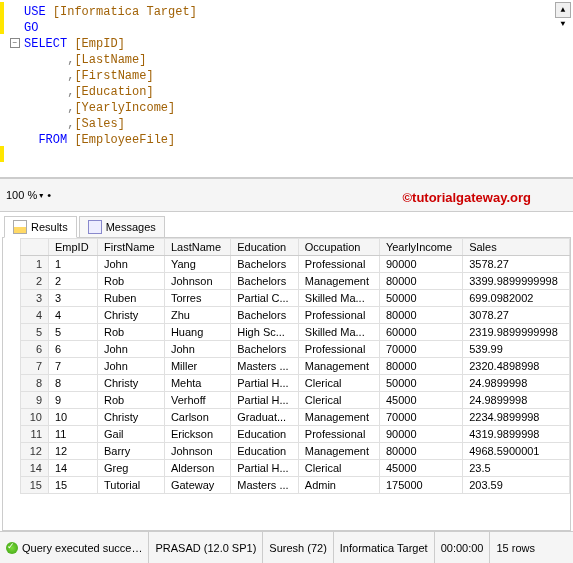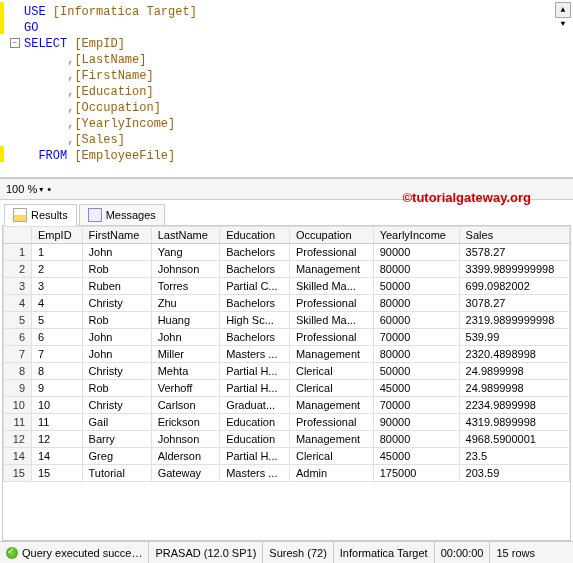--- a/index.html
+++ b/index.html
@@ -61,21 +61,21 @@
     }
     .zoom-bar {
       background: #f5f5f5;
       border-top: 1px solid #ccc;
       border-bottom: 1px solid #ccc;
       padding: 2px 6px;
       font-family: 'Segoe UI', Arial, sans-serif;
       font-size: 11px;
       display: flex;
       align-items: center;
-      height: 22px;
+      height: 34px;
     }
     .zoom-caret { margin-left: 2px; font-size: 8px; }
     .watermark {
       position: absolute;
       right: 42px;
       top: 190px;
       color: #c00;
       font-family: 'Segoe UI', Arial, sans-serif;
       font-weight: bold;
       font-size: 13px;
@@ -101,20 +101,21 @@
     }
     .tab.active { background: #fff; border-bottom: 1px solid #fff; margin-bottom: -1px; z-index: 2; }
     .tab-icon { width: 14px; height: 14px; display: inline-block; }
     .tab-icon.results { background: linear-gradient(#fff 50%, #ffd966 50%); border: 1px solid #aaa; }
     .tab-icon.messages { background: #eef; border: 1px solid #88c; position: relative; }
     .grid-wrapper {
       flex: 1;
       overflow: auto;
       border: 1px solid #ccc;
       margin: 0 2px;
+      padding-left: 17px;
     }
     table.results {
       border-collapse: collapse;
       width: 100%;
       font-family: 'Segoe UI', Arial, sans-serif;
       font-size: 11px;
     }
     table.results th, table.results td {
       border: 1px solid #e0e0e0;
       padding: 2px 6px;
@@ -134,21 +135,21 @@
     }
     .selected-cell {
       border: 1px dotted #333 !important;
     }
     .status-bar {
       display: flex;
       background: #f5f5f5;
       border-top: 1px solid #ccc;
       font-family: 'Segoe UI', Arial, sans-serif;
       font-size: 11px;
-      height: 22px;
+      height: 32px;
       align-items: stretch;
     }
     .status-seg {
       padding: 3px 6px;
       border-right: 1px solid #ccc;
       display: flex;
       align-items: center;
       gap: 4px;
       white-space: nowrap;
     }
@@ -169,21 +170,20 @@
 <div class="editor-area">
   <div class="editor-scroll-btn">▲<br>▼</div>
   <div class="gutter-mark" style="top:2px;height:32px"></div>
   <div class="gutter-mark" style="top:146px;height:16px"></div>
   <div class="code-line"><span class="kw">USE </span><span class="obj">[Informatica Target]</span></div>
   <div class="code-line"><span class="kw">GO</span></div>
   <div class="code-line"><span class="collapse-icon">−</span><span class="kw">SELECT </span><span class="obj">[EmpID]</span></div>
   <div class="code-line"><span class="gray">      ,</span><span class="obj">[LastName]</span></div>
   <div class="code-line"><span class="gray">      ,</span><span class="obj">[FirstName]</span></div>
   <div class="code-line"><span class="gray">      ,</span><span class="obj">[Education]</span></div>
-  <div class="code-line"><span class="gray">      ,</span><span class="obj">[Occupation]</span></div>
   <div class="code-line"><span class="gray">      ,</span><span class="obj">[YearlyIncome]</span></div>
   <div class="code-line"><span class="gray">      ,</span><span class="obj">[Sales]</span></div>
   <div class="code-line"><span class="kw">  FROM </span><span class="obj">[EmployeeFile]</span></div>
 </div>
 
 <div class="zoom-bar">
   <span>100 %</span>
   <span class="zoom-caret">▾</span>
   <span style="margin-left:4px">•</span>
 </div>

